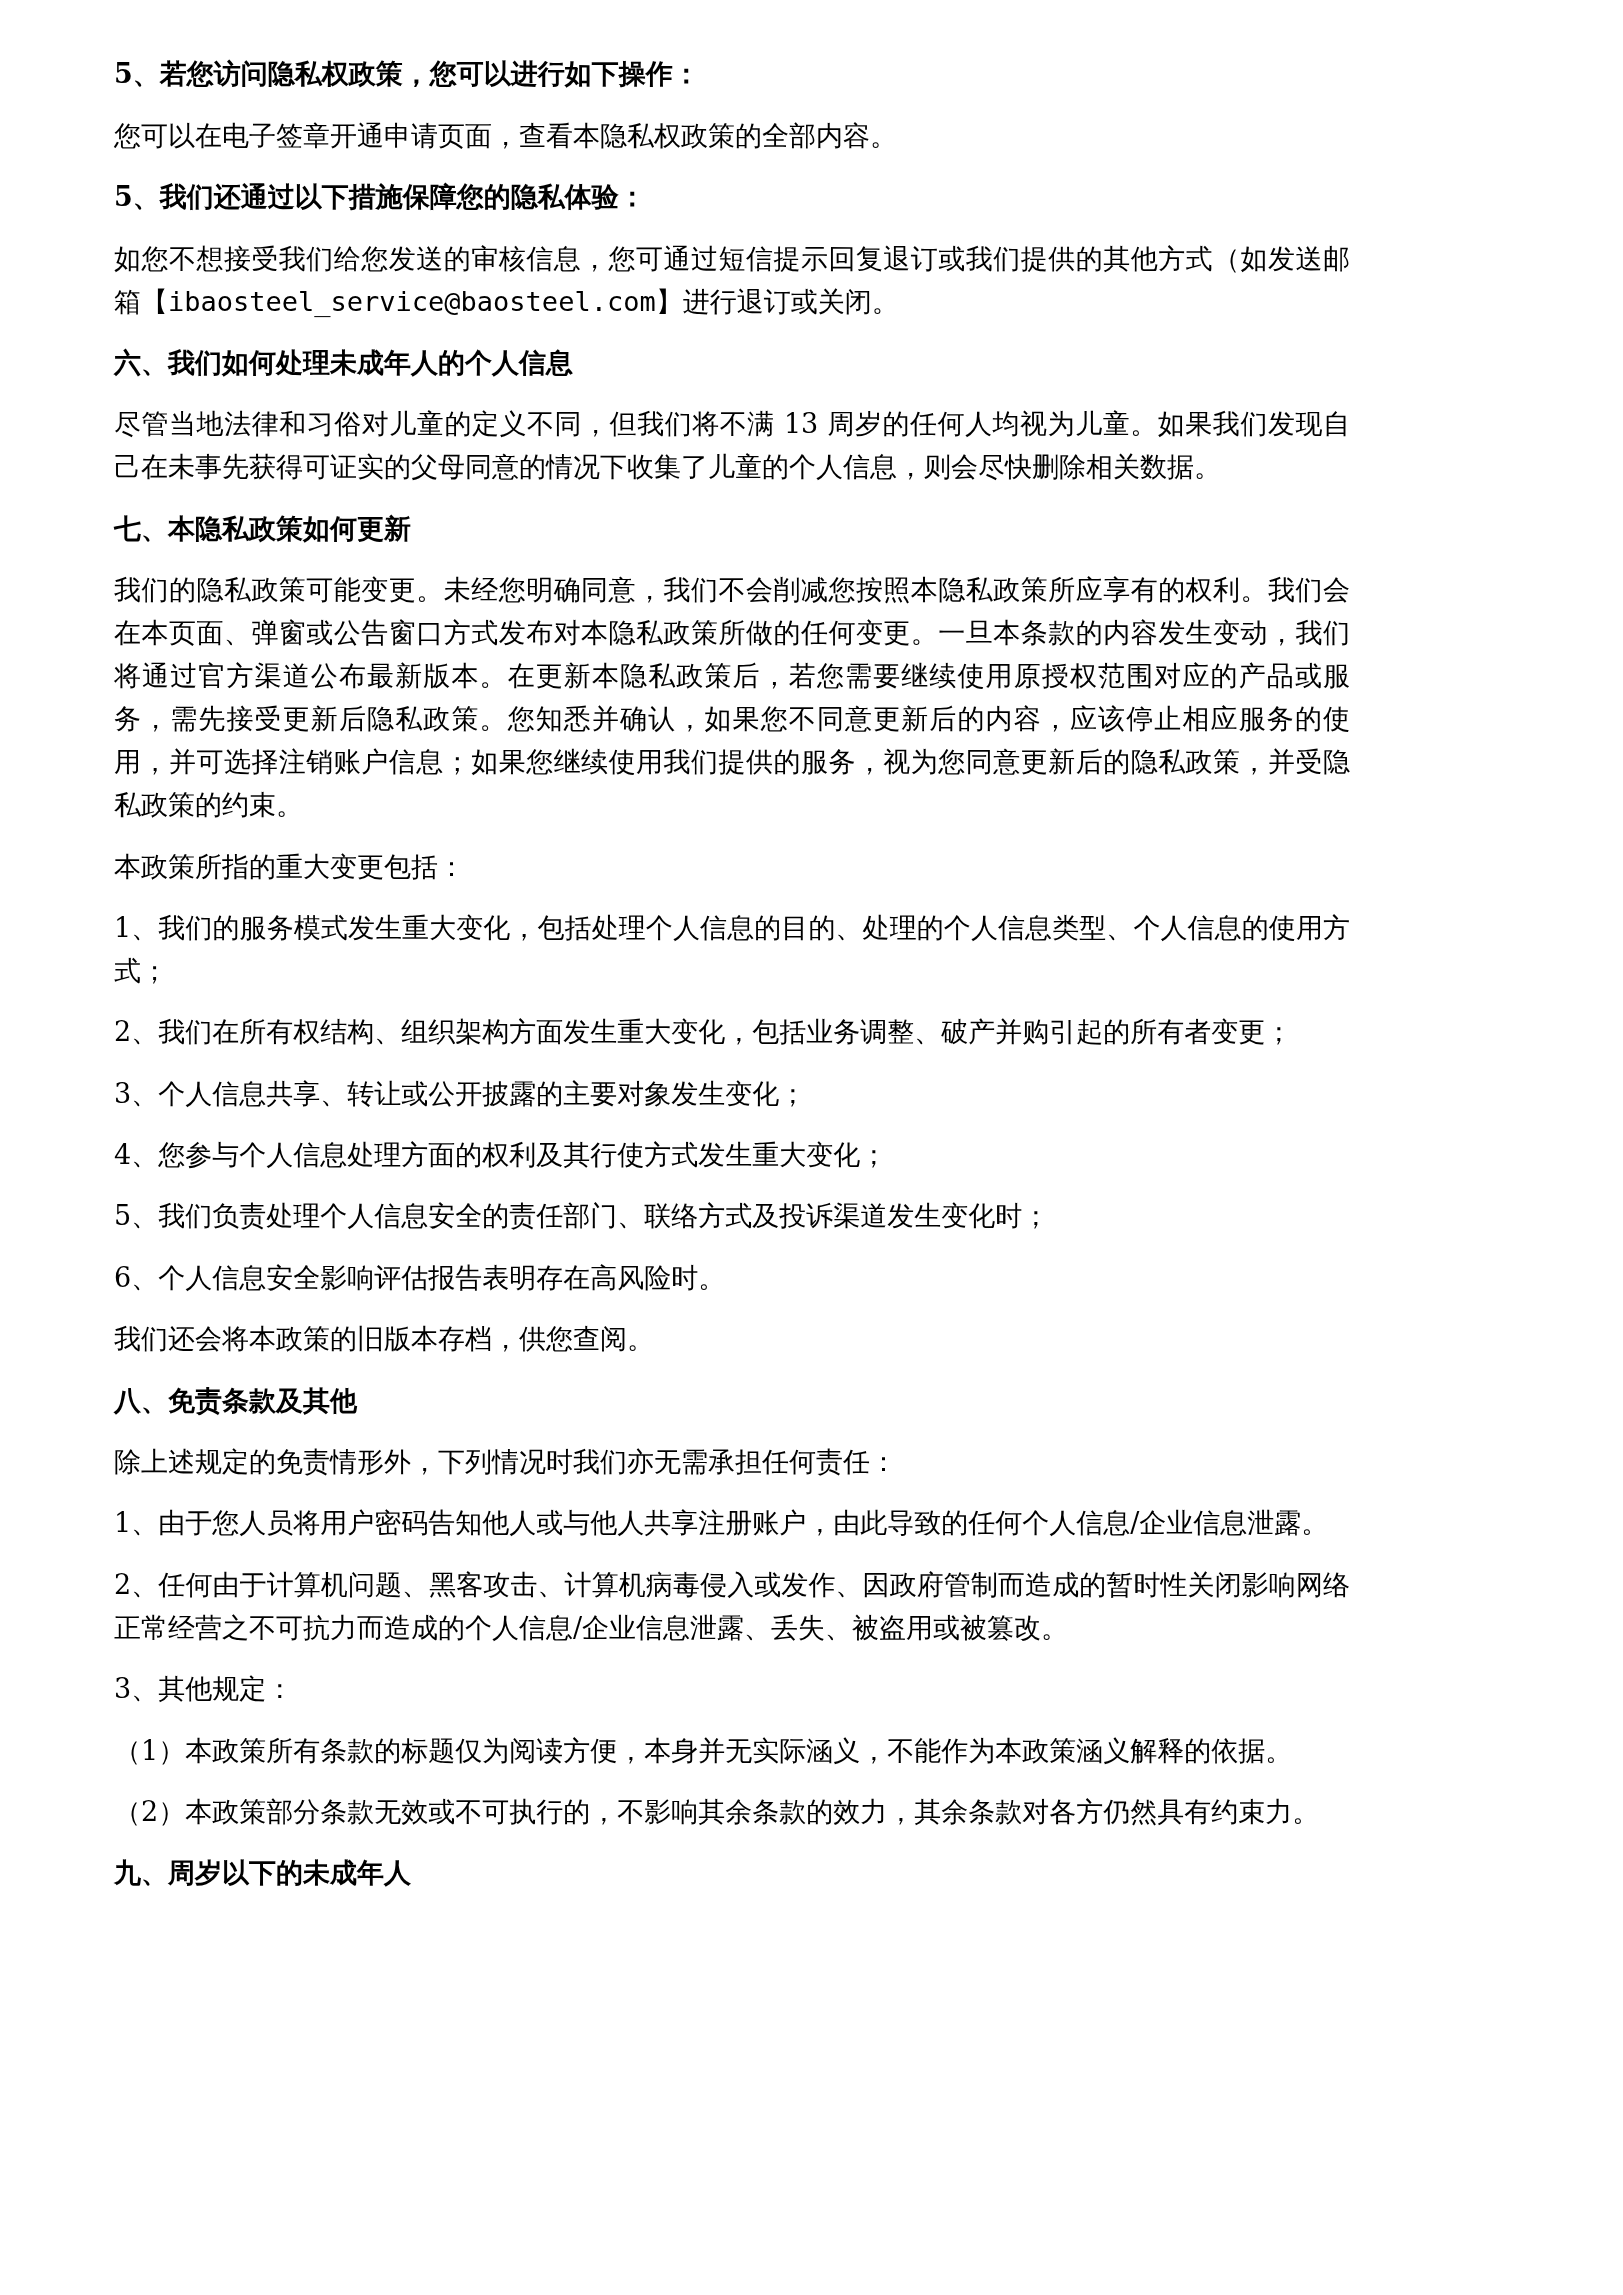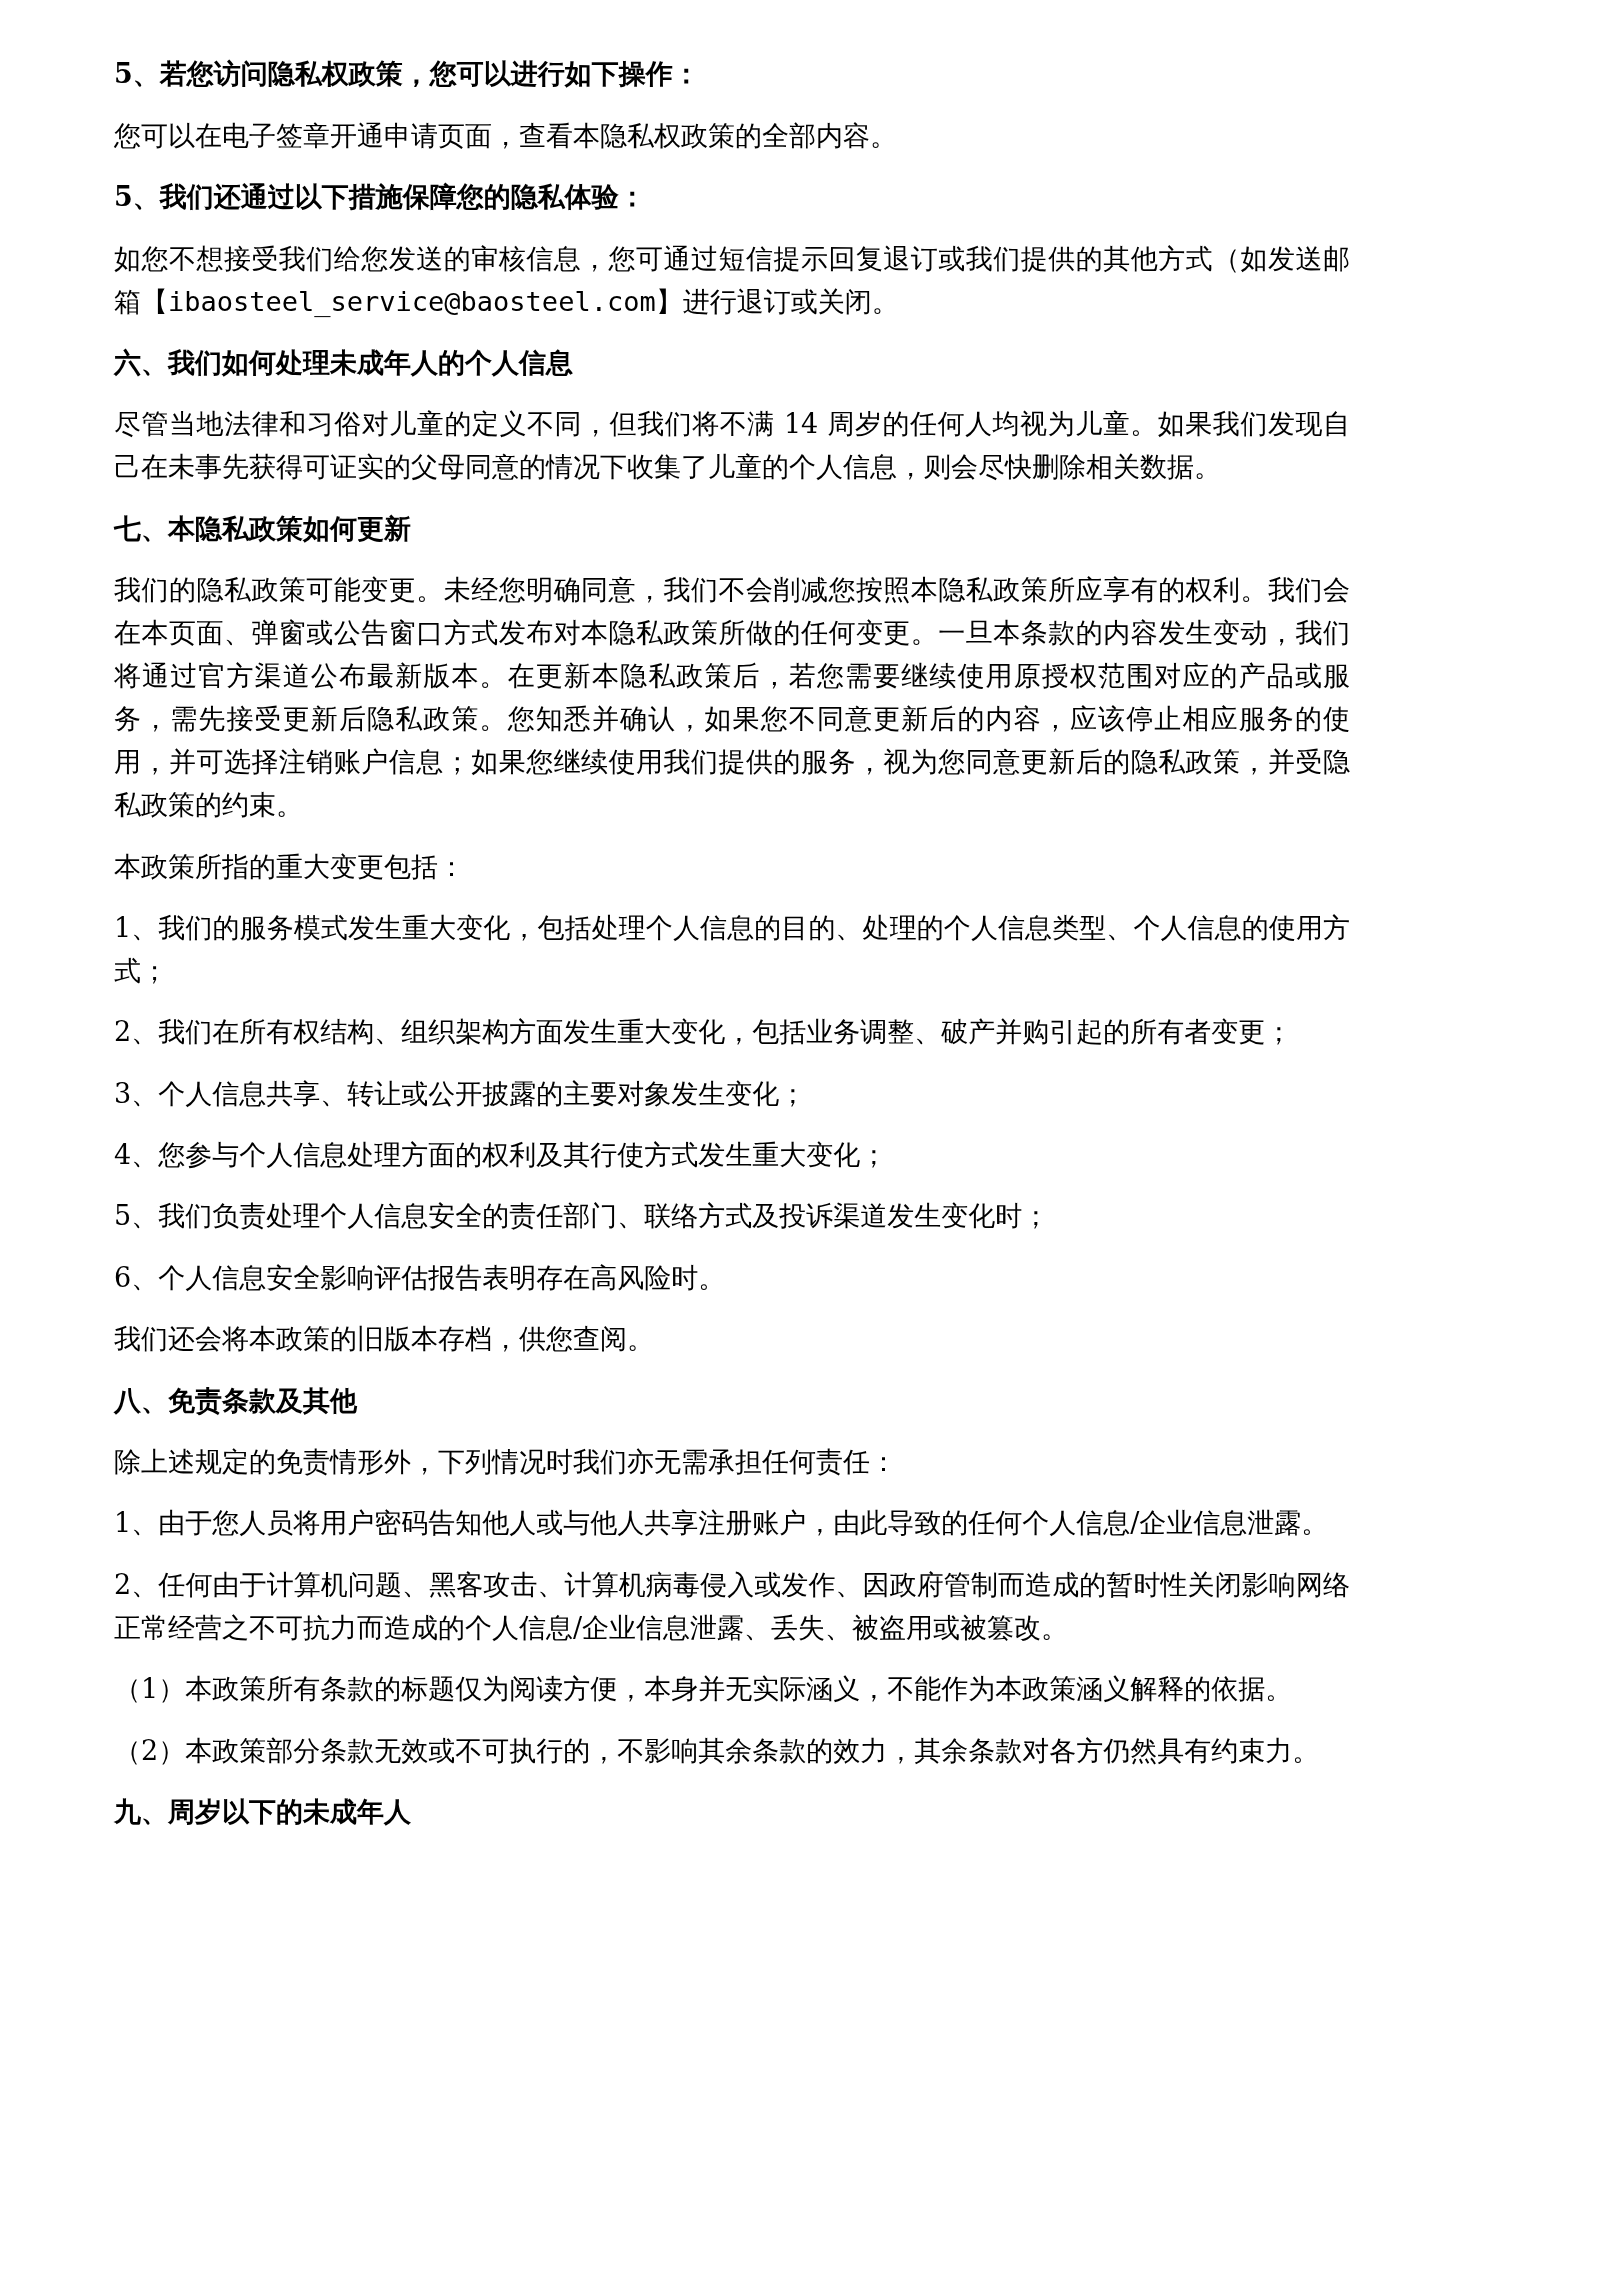--- a/index.html
+++ b/index.html
@@ -45,21 +45,21 @@
 
   <p class="block"><span>您可以在电子签章开通申请页面，查看本隐私权政策的全部内容。</span></p>
 
   <p class="block heading"><span>5、我们还通过以下措施保障您的隐私体验：</span></p>
 
   <p class="block"><span>如您不想接受我们给您发送的审核信息，您可通过短信提示回复退订或我们提供的其他方式（如发送邮箱【</span><span class="m">ibaosteel_service@baosteel.com</span><span>】进行退订或关闭。</span></p>
 
   <p class="block heading"><span>六、我们如何处理未成年人的个人信息</span></p>
 
 
-  <p class="block"><span>尽管当地法律和习俗对儿童的定义不同，但我们将不满 14 周岁的任何人均视为儿童。如果我们发现自己在未事先获得可证实的父母同意的情况下收集了儿童的个人信息，则会尽快删除相关数据。</span></p>
+  <p class="block"><span>尽管当地法律和习俗对儿童的定义不同，但我们将不满 13 周岁的任何人均视为儿童。如果我们发现自己在未事先获得可证实的父母同意的情况下收集了儿童的个人信息，则会尽快删除相关数据。</span></p>
 
 
 
   <p class="block heading tight-top"><span>七、本隐私政策如何更新</span></p>
 
   <p class="block"><span>我们的隐私政策可能变更。未经您明确同意，我们不会削减您按照本隐私政策所应享有的权利。我们会在本页面、弹窗或公告窗口方式发布对本隐私政策所做的任何变更。一旦本条款的内容发生变动，我们将通过官方渠道公布最新版本。在更新本隐私政策后，若您需要继续使用原授权范围对应的产品或服务，需先接受更新后隐私政策。您知悉并确认，如果您不同意更新后的内容，应该停止相应服务的使用，并可选择注销账户信息；如果您继续使用我们提供的服务，视为您同意更新后的隐私政策，并受隐私政策的约束。</span></p>
 
   <p class="block"><span>本政策所指的重大变更包括：</span></p>
 
   <p class="block"><span>1、我们的服务模式发生重大变化，包括处理个人信息的目的、处理的个人信息类型、个人信息的使用方式；</span></p>
@@ -78,20 +78,21 @@
 
 
   <p class="block heading"><span>八、免责条款及其他</span></p>
 
   <p class="block"><span>除上述规定的免责情形外，下列情况时我们亦无需承担任何责任：</span></p>
 
   <p class="block"><span>1、由于您人员将用户密码告知他人或与他人共享注册账户，由此导致的任何个人信息/企业信息泄露。</span></p>
 
   <p class="block"><span>2、任何由于计算机问题、黑客攻击、计算机病毒侵入或发作、因政府管制而造成的暂时性关闭影响网络正常经营之不可抗力而造成的个人信息/企业信息泄露、丢失、被盗用或被篡改。</span></p>
 
+  <p class="block"><span>3、其他规定：</span></p>
 
   <p class="block"><span>（1）本政策所有条款的标题仅为阅读方便，本身并无实际涵义，不能作为本政策涵义解释的依据。</span></p>
 
   <p class="block"><span>（2）本政策部分条款无效或不可执行的，不影响其余条款的效力，其余条款对各方仍然具有约束力。</span></p>
 
   <p class="block heading"><span>九、周岁以下的未成年人</span></p>
 
 </div>
 
 

